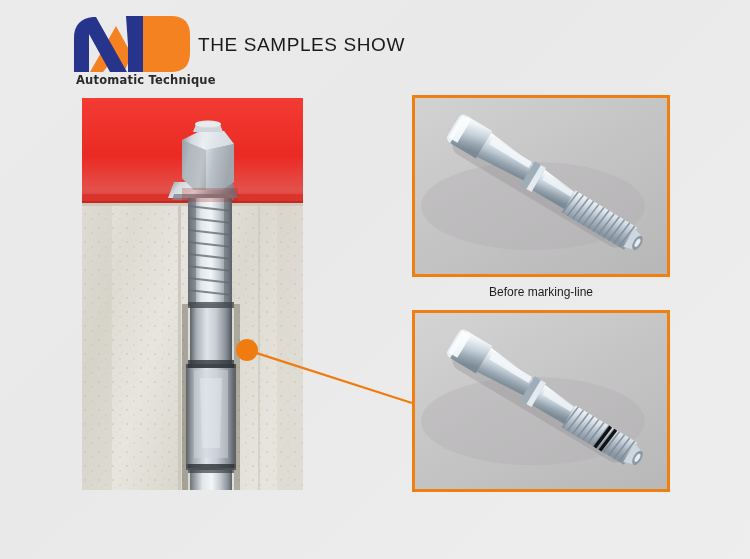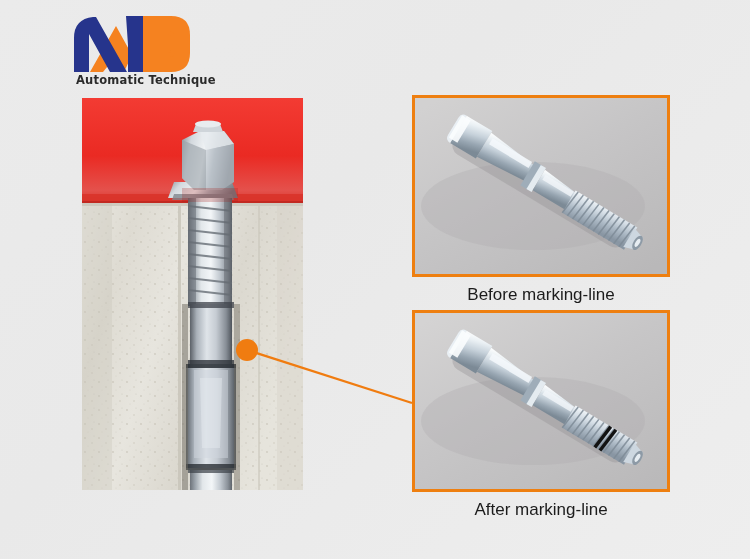--- a/index.html
+++ b/index.html
@@ -71,21 +71,21 @@
     width: 221px;
     height: 392px;
     overflow: hidden;
     background: #d8d5cf;
   }
   .left-photo svg { display: block; }
 
   .caption {
     position: absolute;
     text-align: center;
-    font-size: 17px;
+    font-size: 12px;
     color: #1c1c1c;
     font-family: "Liberation Sans", sans-serif;
     white-space: nowrap;
   }
   .caption-left {
     left: 82px;
     top: 503px;
     width: 221px;
   }
 
@@ -144,20 +144,21 @@
         <path d="M36 112 L88 20 L120 78 L104 112 L88 80 L62 112 Z" fill="#f58220"></path>
 
         <path d="M4 112 L4 44 Q4 6 42 2 L48 2 L110 112 L76 112 L34 36 L34 112 Z" fill="#26348c"></path>
         <path d="M108 0 L142 0 L142 112 L112 112 L112 58 Z" fill="#26348c"></path>
 
         <path d="M156 36 H192 Q198 36 198 46 V66 Q198 74 192 74 H156 Z" fill="#f58220"></path>
       </svg>
       <div class="logo-text">Automatic Technique</div>
     </div>
 
+    <div class="page-title">THE SAMPLES SHOW</div>
   </div>
 
   <div class="left-photo">
     <svg width="221" height="392" viewBox="0 0 221 392">
       <defs>
         <linearGradient id="redTop" x1="0" y1="0" x2="0" y2="1">
           <stop offset="0%" stop-color="#f33b33"></stop>
           <stop offset="55%" stop-color="#ea2a23"></stop>
           <stop offset="88%" stop-color="#e4514c"></stop>
           <stop offset="100%" stop-color="#d8342c"></stop>
@@ -385,20 +386,19 @@
           <line x1="199" y1="74" x2="196" y2="100" stroke="#121212" stroke-width="3.4"></line>
           <line x1="205" y1="74" x2="202" y2="100" stroke="#121212" stroke-width="3.4"></line>
         </g>
         <path d="M228 76 L240 80 L240 94 L228 98 Z" fill="#cdd7e0"></path>
         <ellipse cx="238" cy="87" rx="4" ry="8" fill="#8d9aa6"></ellipse>
         <ellipse cx="238" cy="87" rx="2" ry="4.5" fill="#e7edf2"></ellipse>
       </g>
     </svg>
   </div>
 
-  <div class="caption caption-bottom">After marking-line</div>
 
   <svg class="connector">
     <line id="callout-line" x1="247" y1="350" x2="412" y2="403" stroke="#f07c10" stroke-width="2.2"></line>
     <circle id="callout-dot" cx="247" cy="350" r="11" fill="#f07c10"></circle>
   </svg>
 
 </div>
 
 </body></html>

